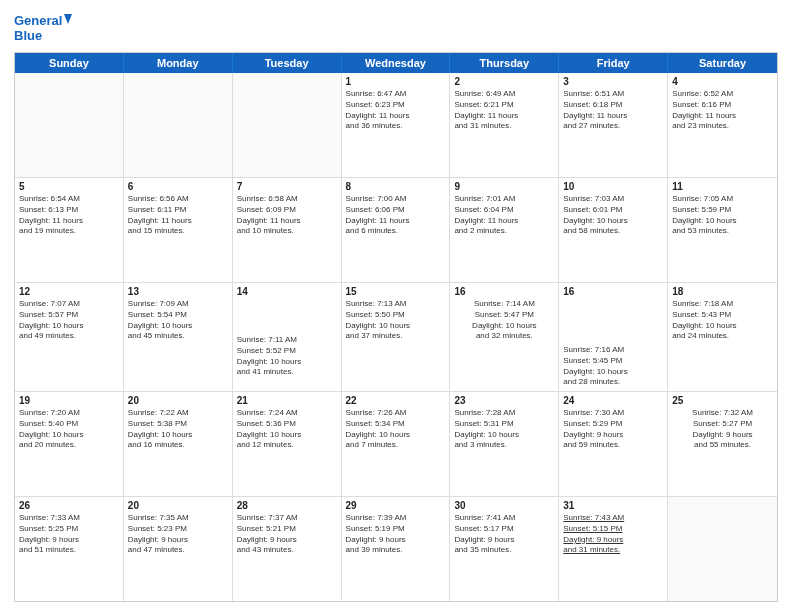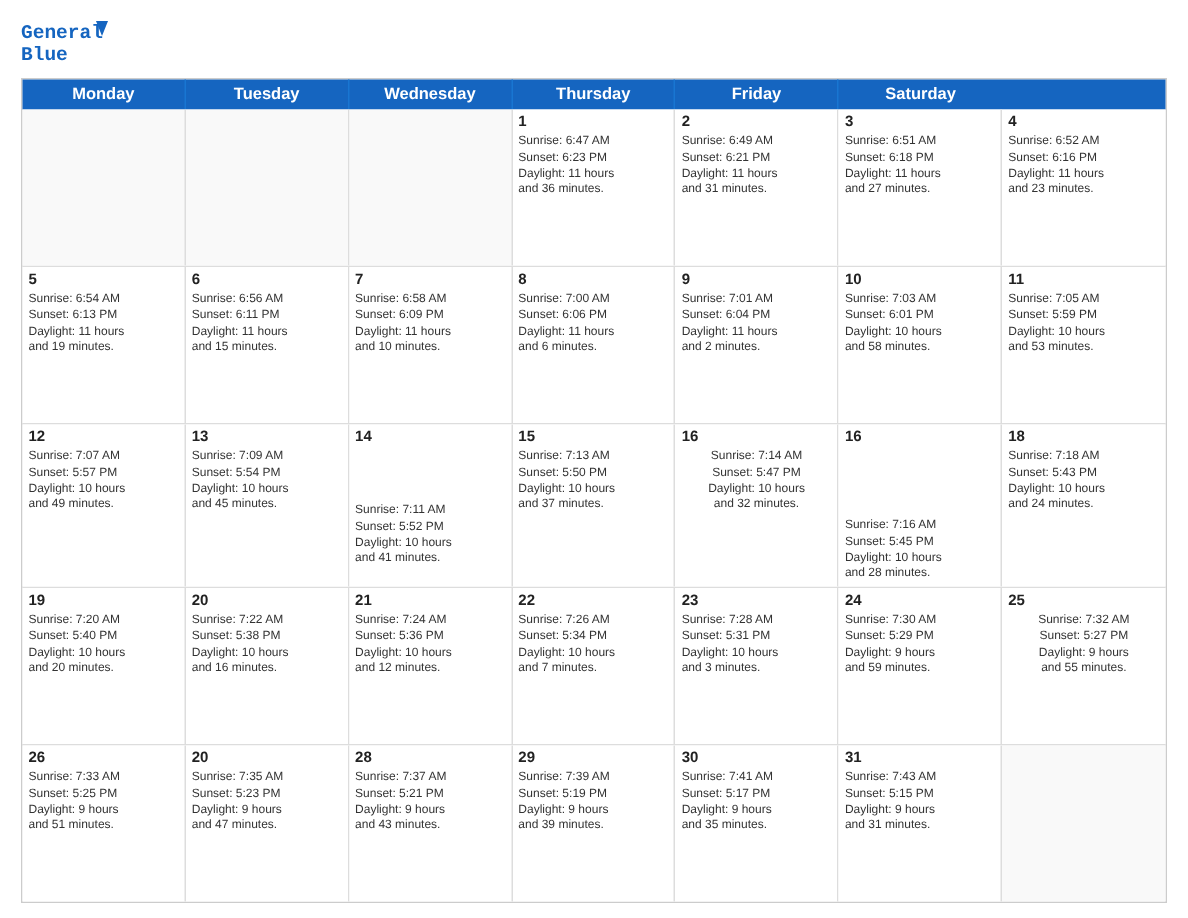--- a/index.html
+++ b/index.html
@@ -15,21 +15,20 @@
       height: 612px;
       padding: 10px 14px 10px 14px;
       display: flex;
       flex-direction: column;
     }
     .header {
       display: flex;
       justify-content: space-between;
       align-items: flex-start;
       margin-bottom: 6px;
-      font-family: Liberation Mono, monospace;
     }
     .logo {
       display: flex;
       align-items: center;
       gap: 4px;
     }
     .title-block {
       text-align: right;
     }
     .month-title {
@@ -110,20 +109,21 @@
         </svg>
       </div>
     <div class="title-block">
       <div class="month-title"></div>
       <div class="subtitle"></div>
     </div>
   </div>
 
   <div class="calendar">
     <div class="cal-header">
+    <div class="cal-header-cell">Sunday</div>
         <div class="cal-header-cell">Monday</div>
         <div class="cal-header-cell">Tuesday</div>
         <div class="cal-header-cell">Wednesday</div>
         <div class="cal-header-cell">Thursday</div>
         <div class="cal-header-cell">Friday</div>
         <div class="cal-header-cell">Saturday</div>
       </div>
     <div class="cal-body">
     <div class="cal-row">
           <div class="cal-cell empty"></div>
@@ -342,21 +342,21 @@
           </div>
           <div class="cal-cell">
             <div class="day-num">30</div>
             <div class="cell-text" style="white-space: pre-line;">Sunrise: 7:41 AM
 Sunset: 5:17 PM
 Daylight: 9 hours
 and 35 minutes.</div>
           </div>
           <div class="cal-cell">
             <div class="day-num">31</div>
-            <div class="cell-text" style="white-space: pre-line;">Sunrise: 7:43 AM
+            <div class="cell-text" style="white-space: pre-line; text-decoration: underline;">Sunrise: 7:43 AM
 Sunset: 5:15 PM
 Daylight: 9 hours
 and 31 minutes.</div>
           </div>
           <div class="cal-cell empty"></div>
         </div>
       </div>
   </div>
 </div>
 

